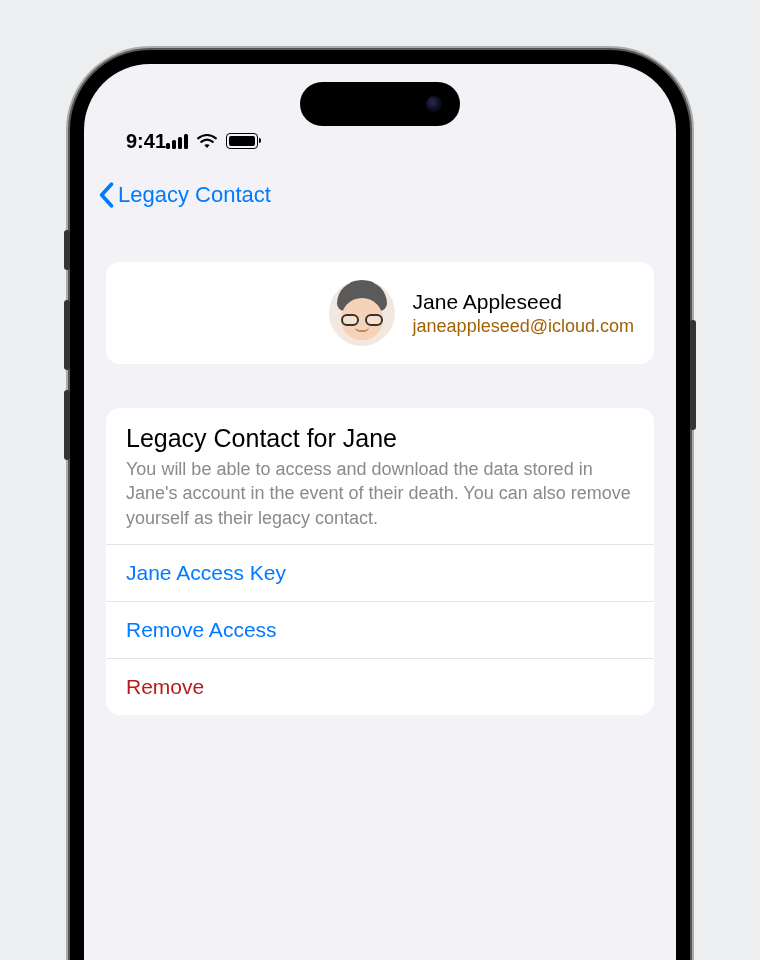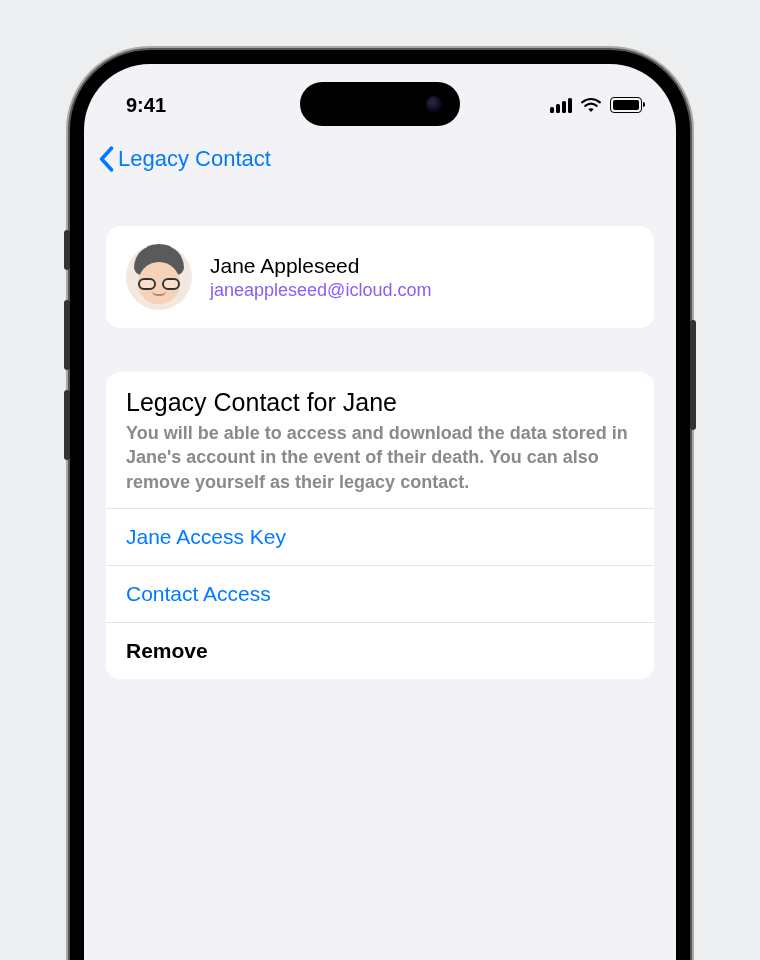--- a/index.html
+++ b/index.html
@@ -64,27 +64,27 @@
     }
     .camera {
       width: 16px;
       height: 16px;
       background: radial-gradient(circle at 40% 40%, #2a2a4a 0%, #0a0a1a 60%);
       border-radius: 50%;
     }
 
     .status-bar {
       display: flex;
-      justify-content: space-between;
       align-items: center;
       height: 64px;
       padding: 18px 34px 0 42px;
       font-size: 20px;
       font-weight: 600;
       color: #000;
+      margin-top: 36px;
     }
     .status-right {
       display: flex;
       align-items: center;
       gap: 8px;
     }
     .cellular {
       display: flex;
       align-items: flex-end;
       gap: 2px;
@@ -152,20 +152,21 @@
       background: #fff;
       border-radius: 14px;
       overflow: hidden;
     }
 
     .contact-card {
       display: flex;
       align-items: center;
       padding: 18px 20px;
       gap: 18px;
+      justify-content: flex-end;
     }
     .avatar {
       width: 66px;
       height: 66px;
       border-radius: 50%;
       background: #f3e8e0;
       position: relative;
       overflow: hidden;
       flex-shrink: 0;
     }
@@ -205,37 +206,37 @@
     }
     .avatar .mouth {
       position: absolute;
       bottom: 14px; left: 50%; transform: translateX(-50%);
       width: 14px; height: 5px;
       border-bottom: 2px solid #b86;
       border-radius: 0 0 10px 10px;
     }
 
     .contact-name { font-size: 21px; font-weight: 400; color: #000; line-height: 1.3; }
-    .contact-email { font-size: 18px; color: #8b5cf6; line-height: 1.3; }
+    .contact-email { font-size: 18px; color: #a16207; line-height: 1.3; }
 
     .info-card { margin-top: 44px; }
     .info-header {
       padding: 16px 20px 14px 20px;
     }
     .info-title { font-size: 25px; color: #000; margin-bottom: 4px; }
-    .info-desc { font-size: 18px; color: #8a8a8e; line-height: 1.35; font-weight: bold; }
+    .info-desc { font-size: 18px; color: #8a8a8e; line-height: 1.35; }
 
     .row {
       border-top: 1px solid #e3e3e6;
       padding: 16px 20px;
       font-size: 21px;
       cursor: pointer;
     }
     .row.blue { color: #007aff; }
-    .row.red  { color: #000000; font-weight: bold; }
+    .row.red  { color: #b91c1c; }
   </style>
 </head>
 <body>
 
 <div class="phone-frame">
   <div class="side-button side-left-1"></div>
   <div class="side-button side-left-2"></div>
   <div class="side-button side-left-3"></div>
   <div class="side-button side-right"></div>
 
@@ -289,19 +290,19 @@
           <div class="contact-email">janeappleseed@icloud.com</div>
         </div>
       </div>
 
       <div class="card info-card">
         <div class="info-header">
           <div class="info-title">Legacy Contact for Jane</div>
           <div class="info-desc">You will be able to access and download the data stored in Jane's account in the event of their death. You can also remove yourself as their legacy contact.</div>
         </div>
         <div class="row blue">Jane Access Key</div>
-        <div class="row blue">Contact Access</div>
+        <div class="row blue">Remove Access</div>
         <div class="row red">Remove</div>
       </div>
 
     </div>
   </div>
 </div>
 
 </body></html>

